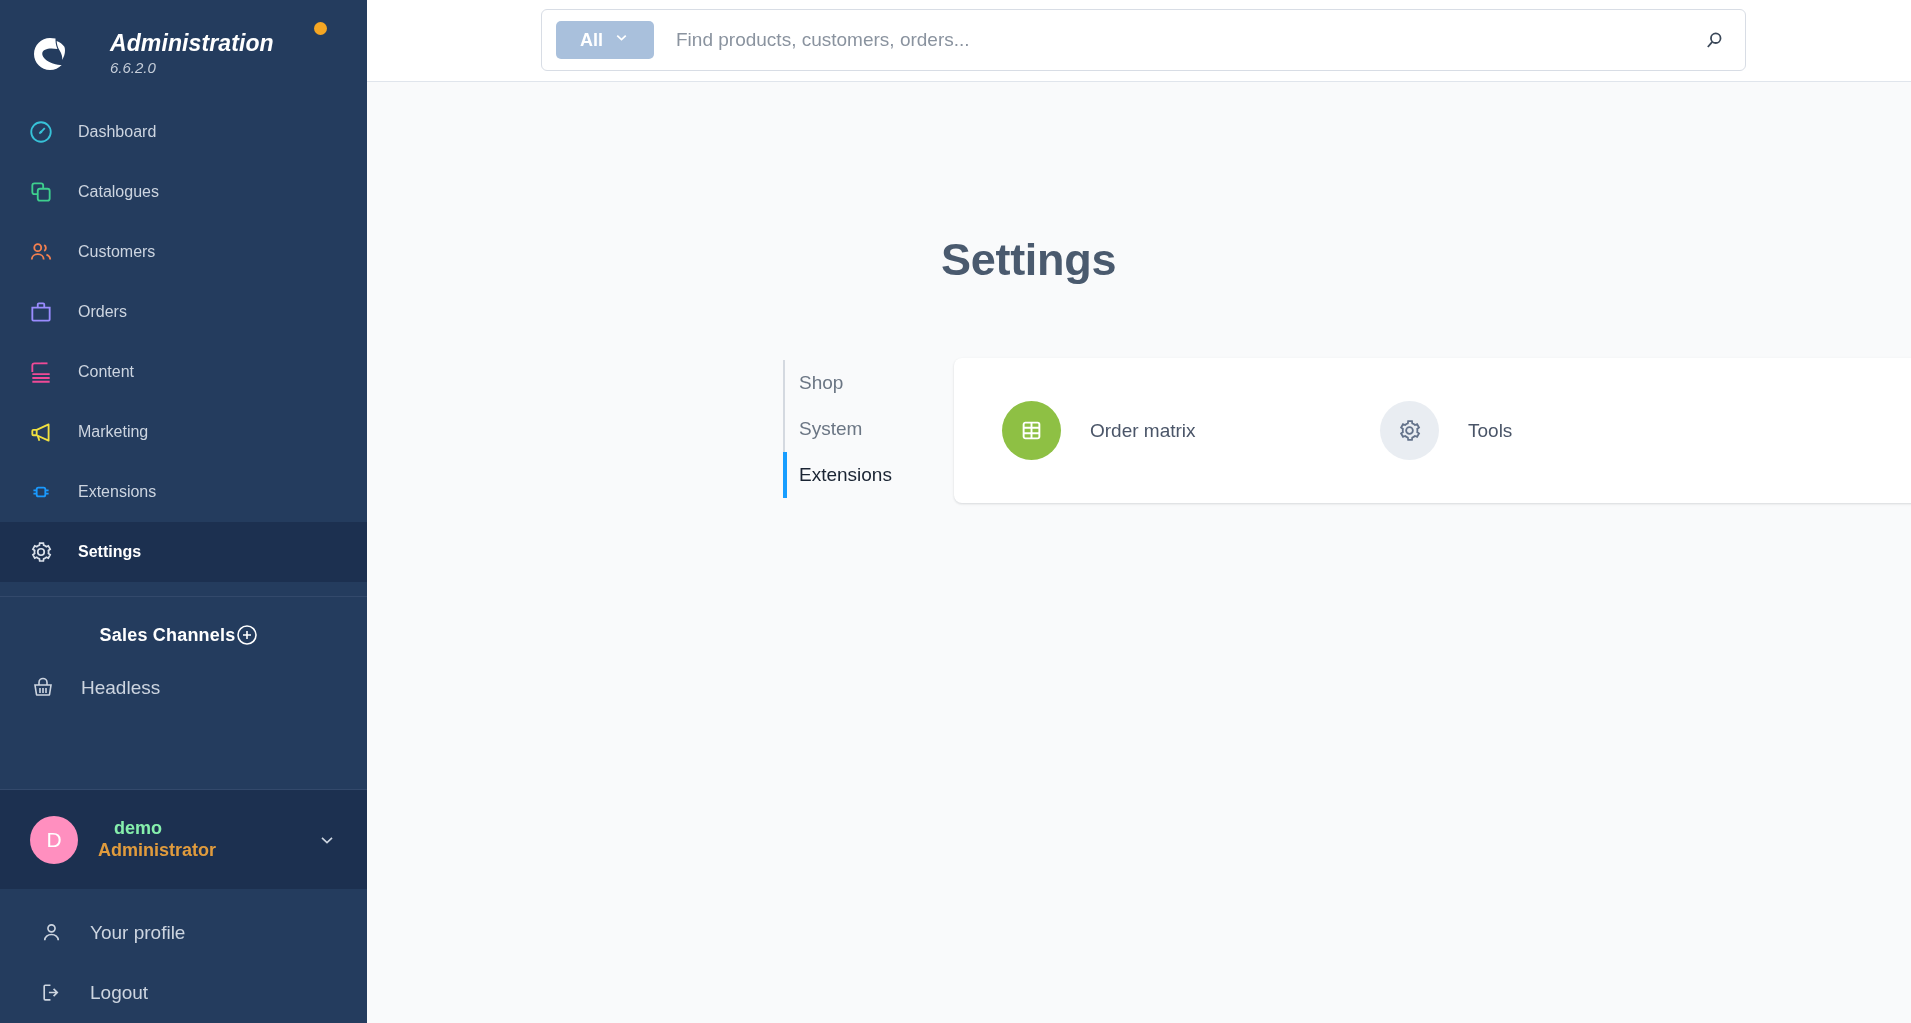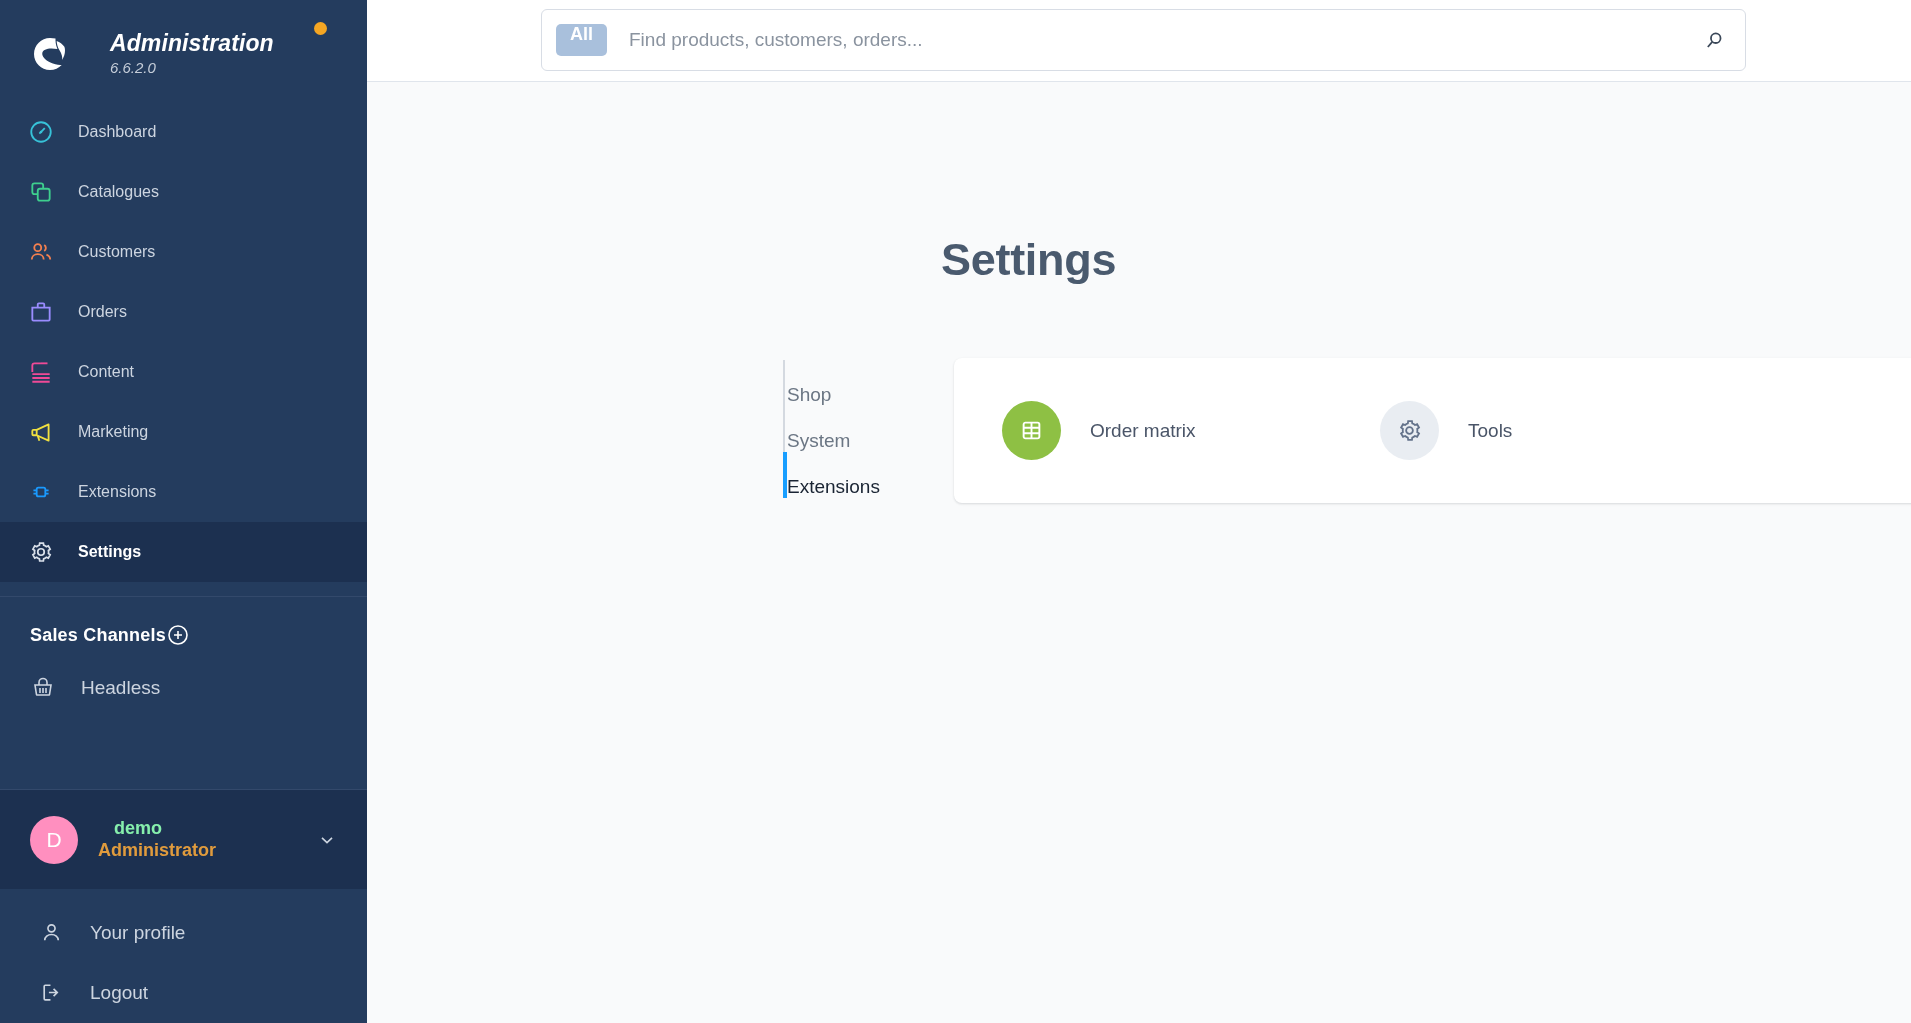--- a/index.html
+++ b/index.html
@@ -53,21 +53,21 @@
   }
   .nav-label {
     margin-left: 22px; color: #cdd5e0;
     font-size: 16px; line-height: 24px;
   }
   .nav-item.active .nav-label { color: #ffffff; font-weight: bold; }
 
   .nav-sep { height: 1px; background: #33496b; margin: 14px 0 0 0; }
 
   .section-head {
-    display: flex; align-items: center; justify-content: flex-start;
+    display: flex; align-items: center; justify-content: center;
     padding: 26px 38px 14px 30px;
   }
   .section-title {
     color: #ffffff; font-size: 18px; font-weight: bold; letter-spacing: .2px;
   }
   .section-add { width: 24px; height: 24px; cursor: pointer; }
 
   .channel-item {
     display: flex; align-items: center;
     height: 54px; padding-left: 30px;
@@ -130,24 +130,24 @@
   .searchwrap {
     position: absolute; left: 174px; top: 9px;
     width: 1205px; height: 62px;
     background: #ffffff;
     border: 1px solid #d8dde5; border-radius: 6px;
     display: flex; align-items: center;
   }
   .search-all {
     margin-left: 14px;
     background: #a9c0dc; color: #ffffff;
-    height: 32px; border-radius: 5px;
+    height: 38px; border-radius: 5px;
     display: flex; align-items: center; gap: 10px;
-    padding: 0 14px; cursor: pointer;
-    font-size: 18px; font-weight: bold; flex-direction: column;
+    padding: 0 24px; cursor: pointer;
+    font-size: 18px; font-weight: bold;
   }
   .search-input {
     flex: 1; border: none; outline: none;
     margin-left: 22px; font-size: 19px; color: #6d28d9;
     font-family: "Liberation Sans", sans-serif; background: transparent;
   }
   .search-input::placeholder { color: #8a939f; }
   .search-btn {
     width: 62px; height: 60px; display: flex;
     align-items: center; justify-content: center; cursor: pointer;
@@ -158,22 +158,22 @@
     color: #4a5a6e; font-size: 45px; font-weight: bold;
     margin: 152px 0 0 574px; line-height: 52px; letter-spacing: -.3px;
   }
 
   .settings-body {
     display: flex; margin-top: 72px; padding-left: 416px;
   }
   .tablist { width: 160px; flex: 0 0 160px; padding-top: 2px; }
   .tab {
     position: relative; height: 46px;
-    display: flex; align-items: flex-end;
-    padding-left: 4px; cursor: pointer;
+    display: flex; align-items: center;
+    padding-left: 16px; cursor: pointer;
     font-size: 19px; color: #6b7684;
   }
   .tab::before {
     content: ""; position: absolute; left: 0; top: 0;
     width: 2px; height: 100%; background: #d4d9e0;
   }
   .tab.active { color: #1a2433; }
   .tab.active::before { width: 4px; background: #189eff; }
 
   .card {

